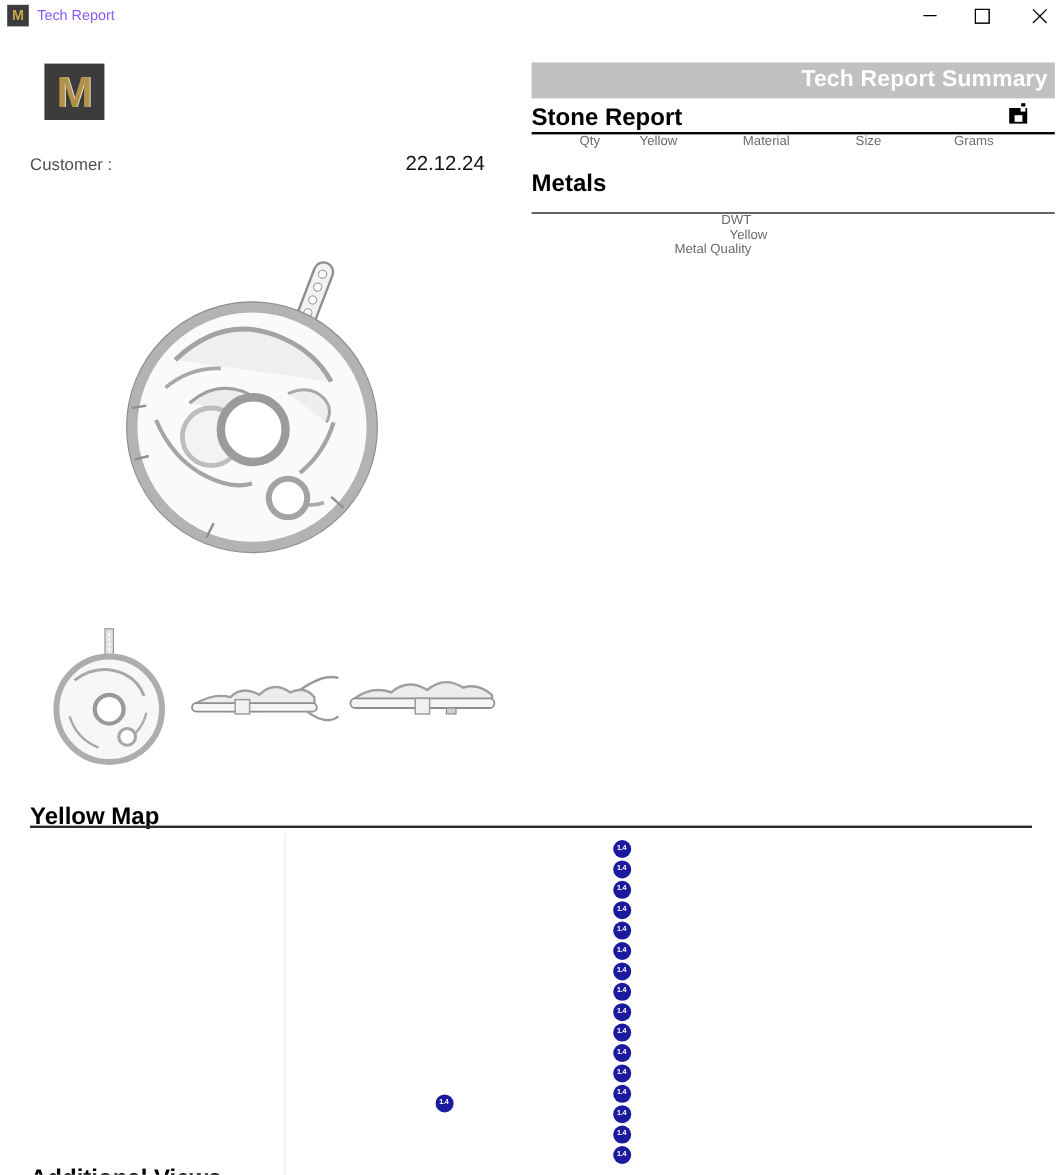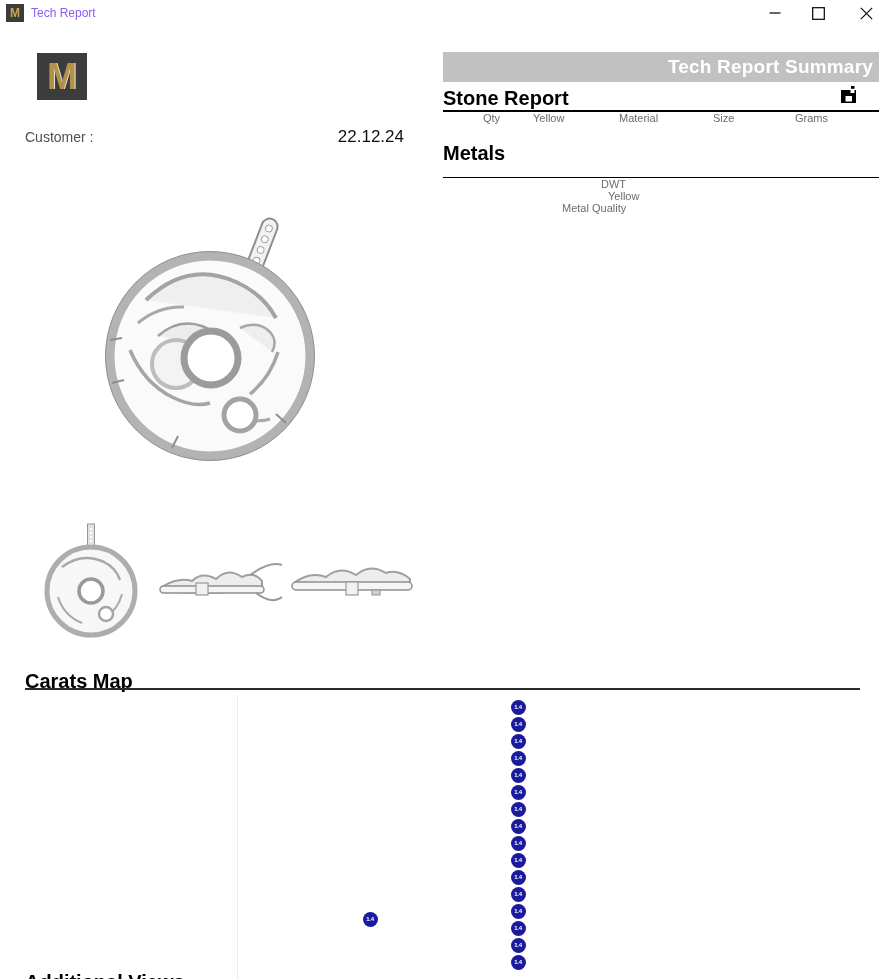--- a/index.html
+++ b/index.html
@@ -185,21 +185,21 @@
   <rect x="38" y="30" width="12" height="12" fill="#f1f1f1" stroke="#999" stroke-width="1.2"></rect>
 </svg>
 
 <svg class="thumb-side2" width="128" height="55" viewBox="0 0 128 55">
   <path d="M6,30 Q22,18 38,24 Q52,12 68,22 Q82,10 98,20 Q110,16 122,26 L122,32 Q64,38 6,34 Z" fill="#ededed" stroke="#9f9f9f" stroke-width="2"></path>
   <rect x="4" y="29" width="120" height="8" rx="4" fill="#f5f5f5" stroke="#8f8f8f" stroke-width="1.5"></rect>
   <rect x="58" y="29" width="12" height="13" fill="#f1f1f1" stroke="#999" stroke-width="1.2"></rect>
   <rect x="84" y="37" width="8" height="5" fill="#cfcfcf" stroke="#8f8f8f" stroke-width="1"></rect>
 </svg>
 
-<div class="section-title stone-map-title">Carats Map</div>
+<div class="section-title stone-map-title">Yellow Map</div>
 <div class="stone-map-rule"></div>
 <div class="map-frame-line"></div>
 <div id="stone-map-canvas">
     <div class="stone-dot" style="left: 510.5px; top: 699.5px; background: rgb(26, 26, 158);">1.4</div>
     <div class="stone-dot" style="left: 510.5px; top: 716.5px; background: rgb(26, 26, 158);">1.4</div>
     <div class="stone-dot" style="left: 510.5px; top: 733.5px; background: rgb(26, 26, 158);">1.4</div>
     <div class="stone-dot" style="left: 510.5px; top: 750.5px; background: rgb(26, 26, 158);">1.4</div>
     <div class="stone-dot" style="left: 510.5px; top: 767.5px; background: rgb(26, 26, 158);">1.4</div>
     <div class="stone-dot" style="left: 510.5px; top: 784.5px; background: rgb(26, 26, 158);">1.4</div>
     <div class="stone-dot" style="left: 510.5px; top: 801.5px; background: rgb(26, 26, 158);">1.4</div>

